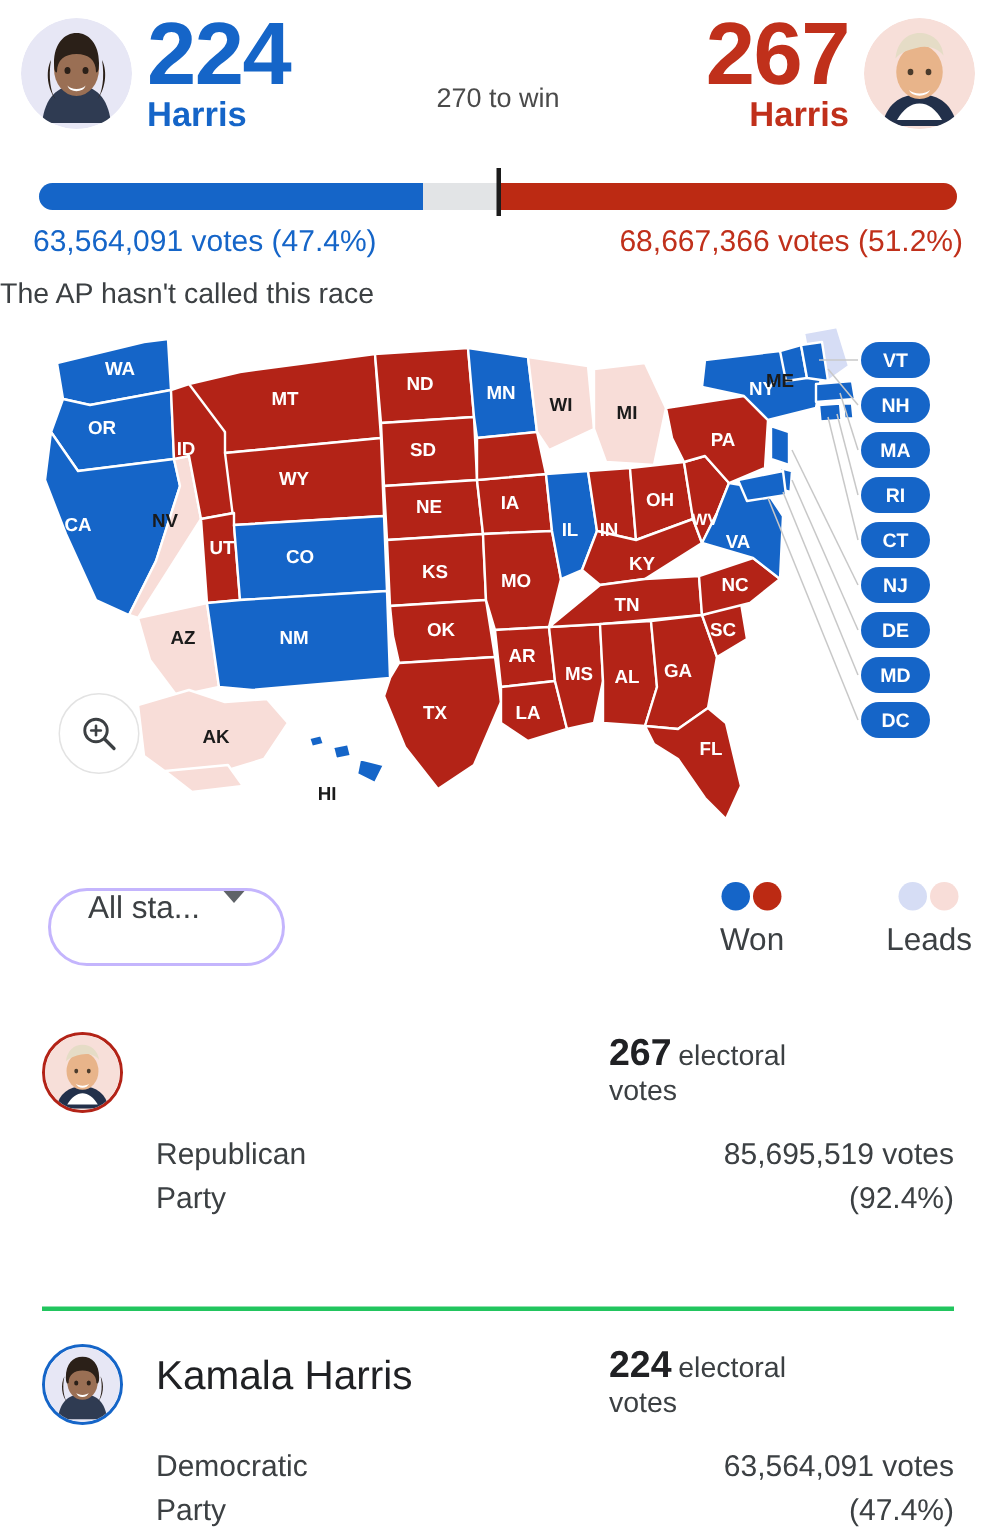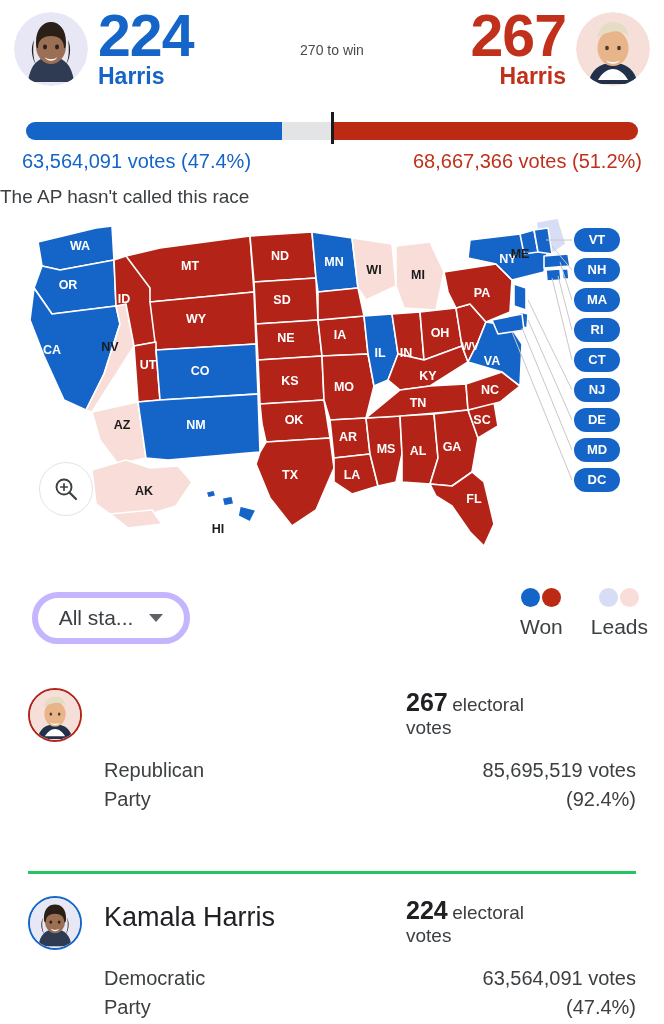--- a/index.html
+++ b/index.html
@@ -25,22 +25,22 @@
   .tally { display: flex; flex-direction: column; }
   .tally.l { align-items: flex-start; margin-left: 10px; }
   .tally.r { align-items: flex-end; margin-right: 10px; }
   .ev-num { font-size: 59px; line-height: 0.97; font-weight: 700; letter-spacing: -1px; }
   .ev-name { font-size: 23px; font-weight: 700; line-height: 1.2; margin-top: -2px; }
   .blue-txt { color: #1565C8; }
   .red-txt  { color: #C0301B; }
 
   .towin {
     position: absolute; left: 50%; transform: translateX(-50%);
-    top: 42px; width: 96px; text-align: center;
-    font-size: 14px; line-height: 1.18; color: #4a4a4a;
+    top: 55px; width: 96px; text-align: center;
+    font-size: 18px; line-height: 1.18; color: #4a4a4a;
   }
 
   
   .barwrap { position: relative; height: 34px; margin: 0 26px; }
   .bar {
     position: absolute; top: 10px; left: 0; right: 0; height: 18px;
     background: #E2E4E6; border-radius: 9px;
   }
   .bar-d {
     position: absolute; top: 10px; left: 0; height: 18px;
@@ -90,30 +90,30 @@
     position: absolute; left: 39px; top: 248px;
     width: 54px; height: 54px; border-radius: 50%;
     background: #fff; border: 1px solid #e3e3e3;
     display: flex; align-items: center; justify-content: center;
   }
 
   
   .controls { position: relative; height: 86px; margin-top: 6px; }
   .dropdown {
     position: absolute; left: 32px; top: 12px;
-    height: 52px; width: 158px; border: 6px solid #c4b5fd;
+    height: 52px; width: 158px; border: 2px solid #c4b5fd;
     border-radius: 26px; background: #fff;
-    display: flex; align-items: center; justify-content: center; gap: 16px;
+    display: flex; align-items: flex-start; justify-content: center; gap: 16px;
   }
   .dropdown .dd-label { font-size: 21px; color: #3c4043; }
   .caret {
     width: 0; height: 0; border-left: 7px solid transparent;
     border-right: 7px solid transparent; border-top: 8px solid #5f6368;
   }
-  .legend { position: absolute; right: 16px; top: 8px; display: flex; gap: 28px; }
+  .legend { position: absolute; right: 16px; top: 8px; display: flex; gap: 68px; }
   .leg-item { display: flex; flex-direction: column; align-items: center; }
   .dots { display: flex; gap: 2px; margin-bottom: 8px; }
   .dot { width: 19px; height: 19px; border-radius: 50%; }
   .dot.b  { background: #1565C8; }
   .dot.r  { background: #BC2A13; }
   .dot.bl { background: #D6DDF5; }
   .dot.rl { background: #F8DDD8; }
   .leg-cap { font-size: 21px; color: #3c4043; }
 
   

